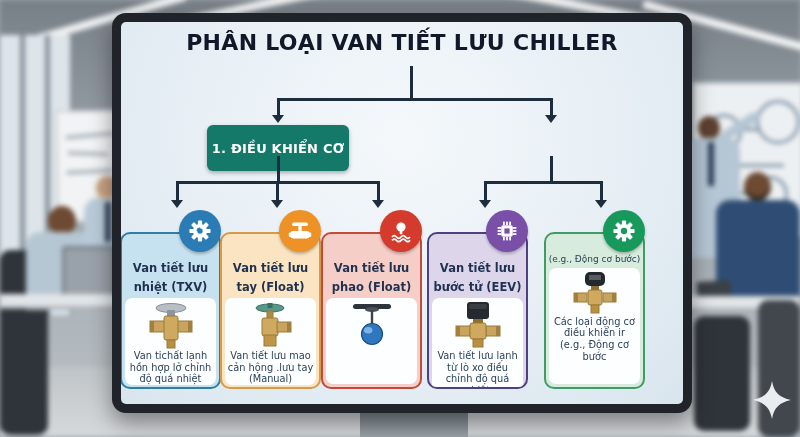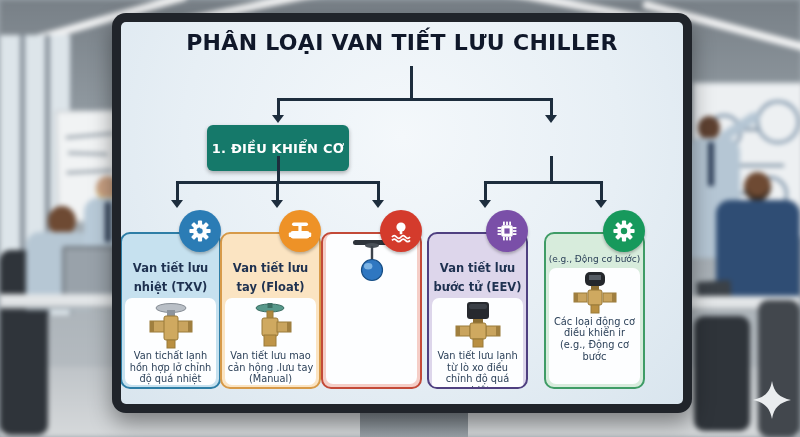--- a/index.html
+++ b/index.html
@@ -212,20 +212,21 @@
       <div class="col" style="left: 207px; --accent: #d43b2c; --border: #c34a38; --fill: #f5cec7;">
         <div class="badge">
           <svg width="24" height="24" viewBox="0 0 24 24">
             <circle cx="12" cy="8" r="4.6" fill="#fff"></circle>
             <rect x="10.7" y="11.8" width="2.6" height="3.4" fill="#fff"></rect>
             <path d="M3,18 q2.2,-2.6 4.5,0 t4.5,0 t4.5,0 t4.5,0" fill="none" stroke="#fff" stroke-width="1.8"></path>
             <path d="M3,21.4 q2.2,-2.6 4.5,0 t4.5,0 t4.5,0 t4.5,0" fill="none" stroke="#fff" stroke-width="1.8"></path>
           </svg>
         </div>
         <div class="card">
+          <div class="card-head"><span class="card-title">Van tiết lưu phao (Float)</span></div>
           <div class="card-body">
             <svg class="valve" width="54" height="48" viewBox="0 0 54 48">
               <rect x="8" y="3" width="38" height="5" rx="2.5" fill="#2e343b"></rect>
               <ellipse cx="27" cy="8.5" rx="7" ry="2.4" fill="#4a5158"></ellipse>
               <rect x="25.8" y="9" width="2.4" height="15" fill="#3c434b"></rect>
               <circle cx="27" cy="33" r="10.5" fill="#2f77c1" stroke="#174e85" stroke-width="1.2"></circle>
               <ellipse cx="23.2" cy="29.2" rx="4.2" ry="3.2" fill="#7db4e4"></ellipse>
             </svg>
           </div>
         </div>

